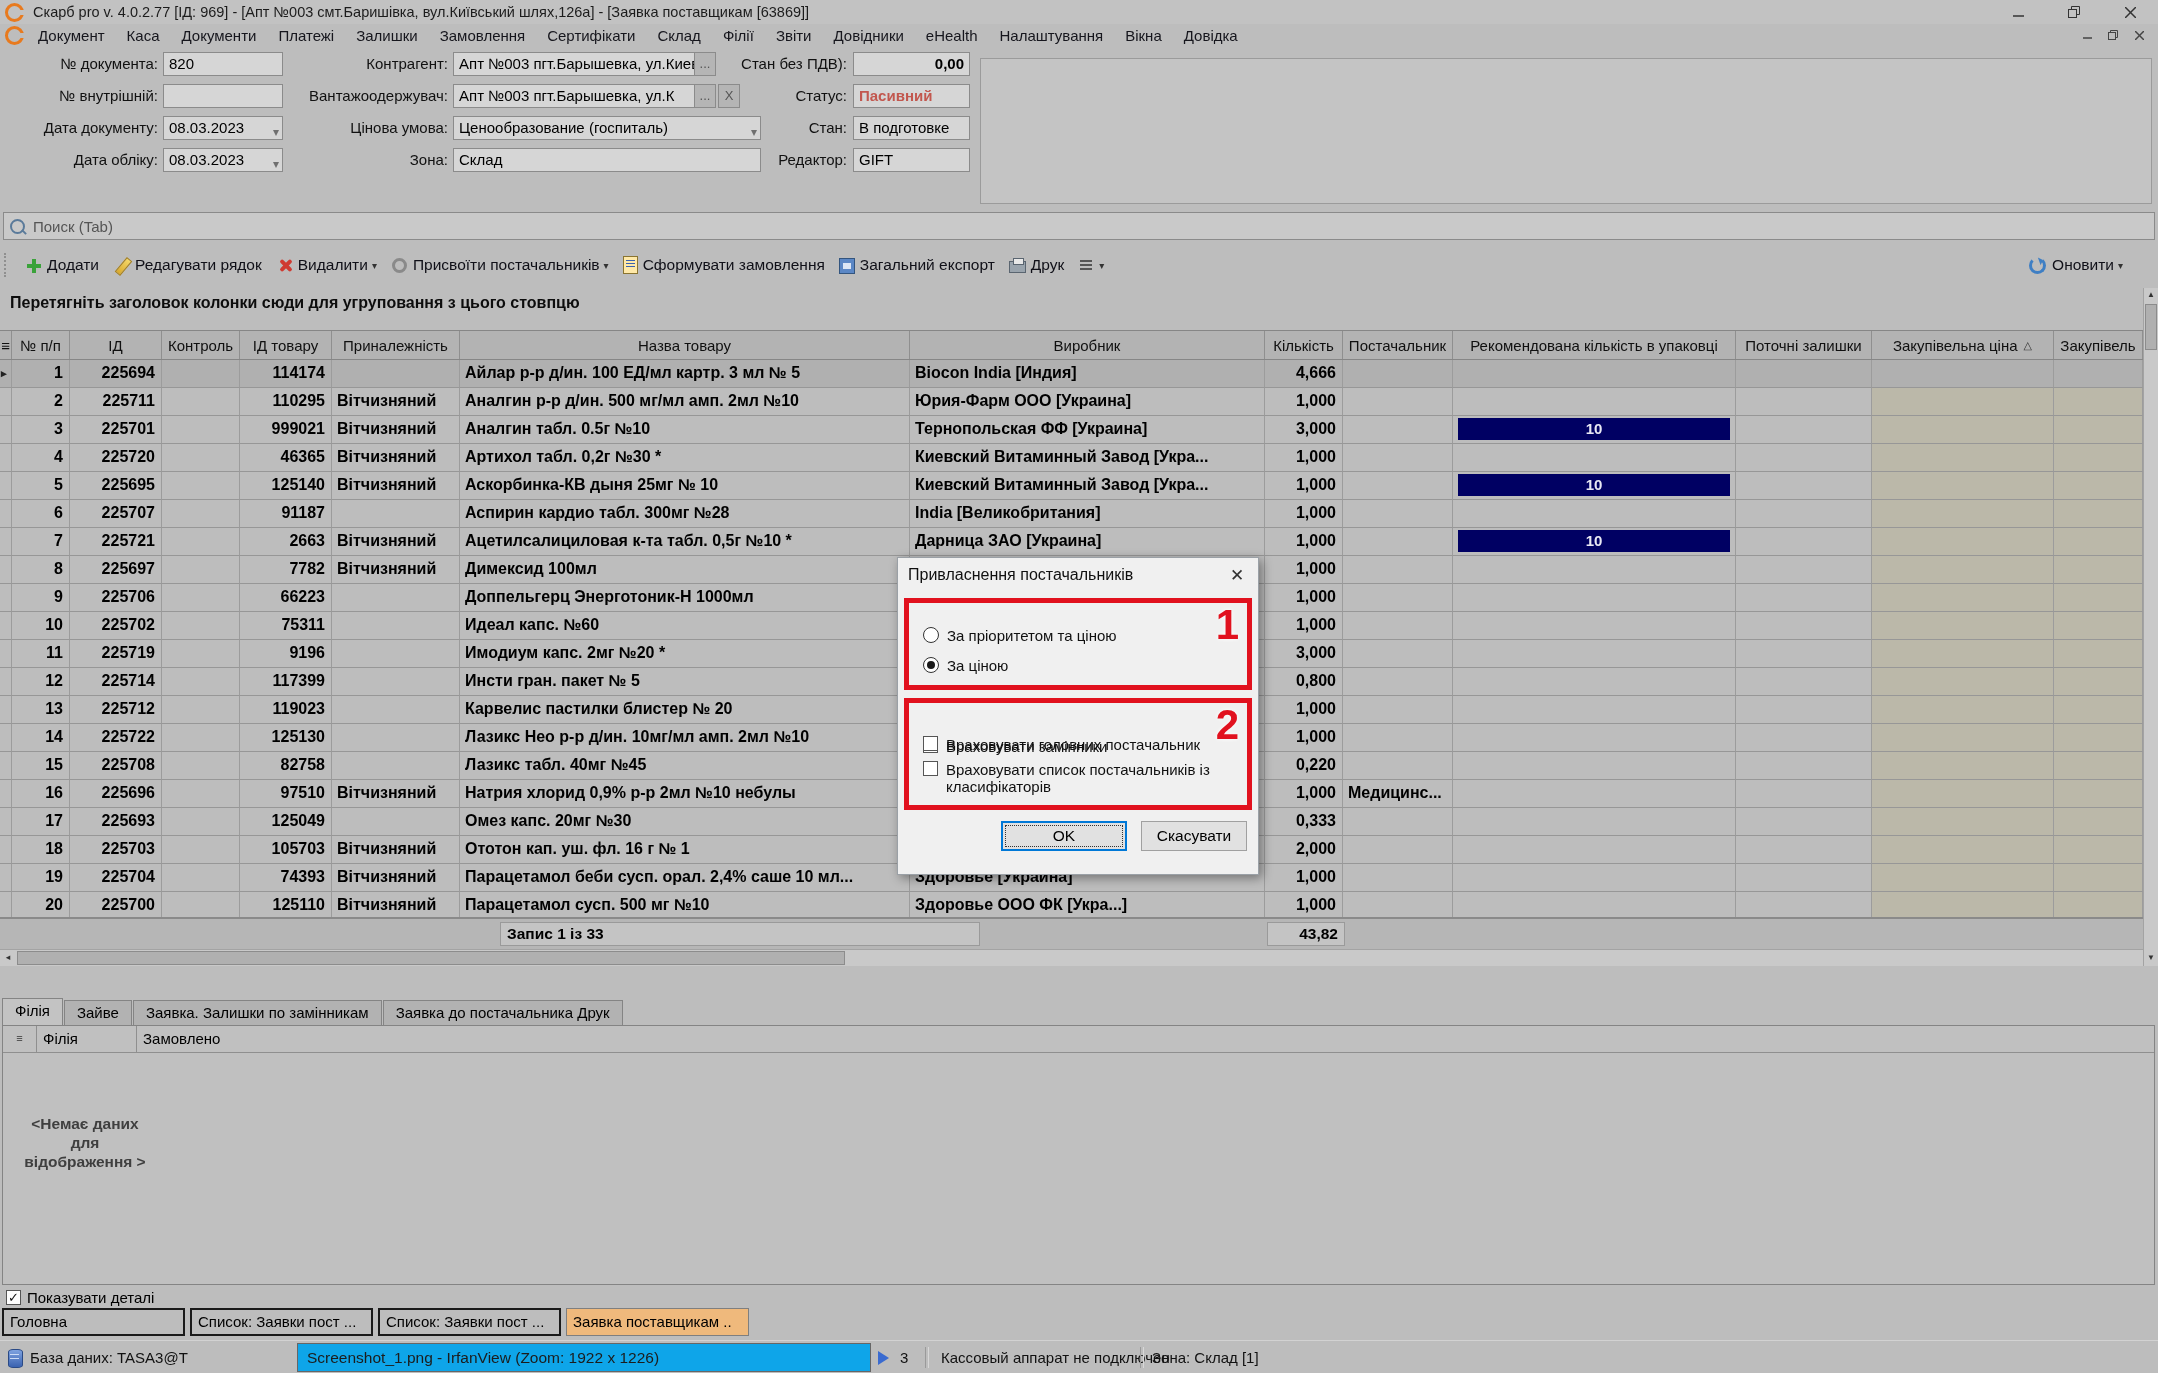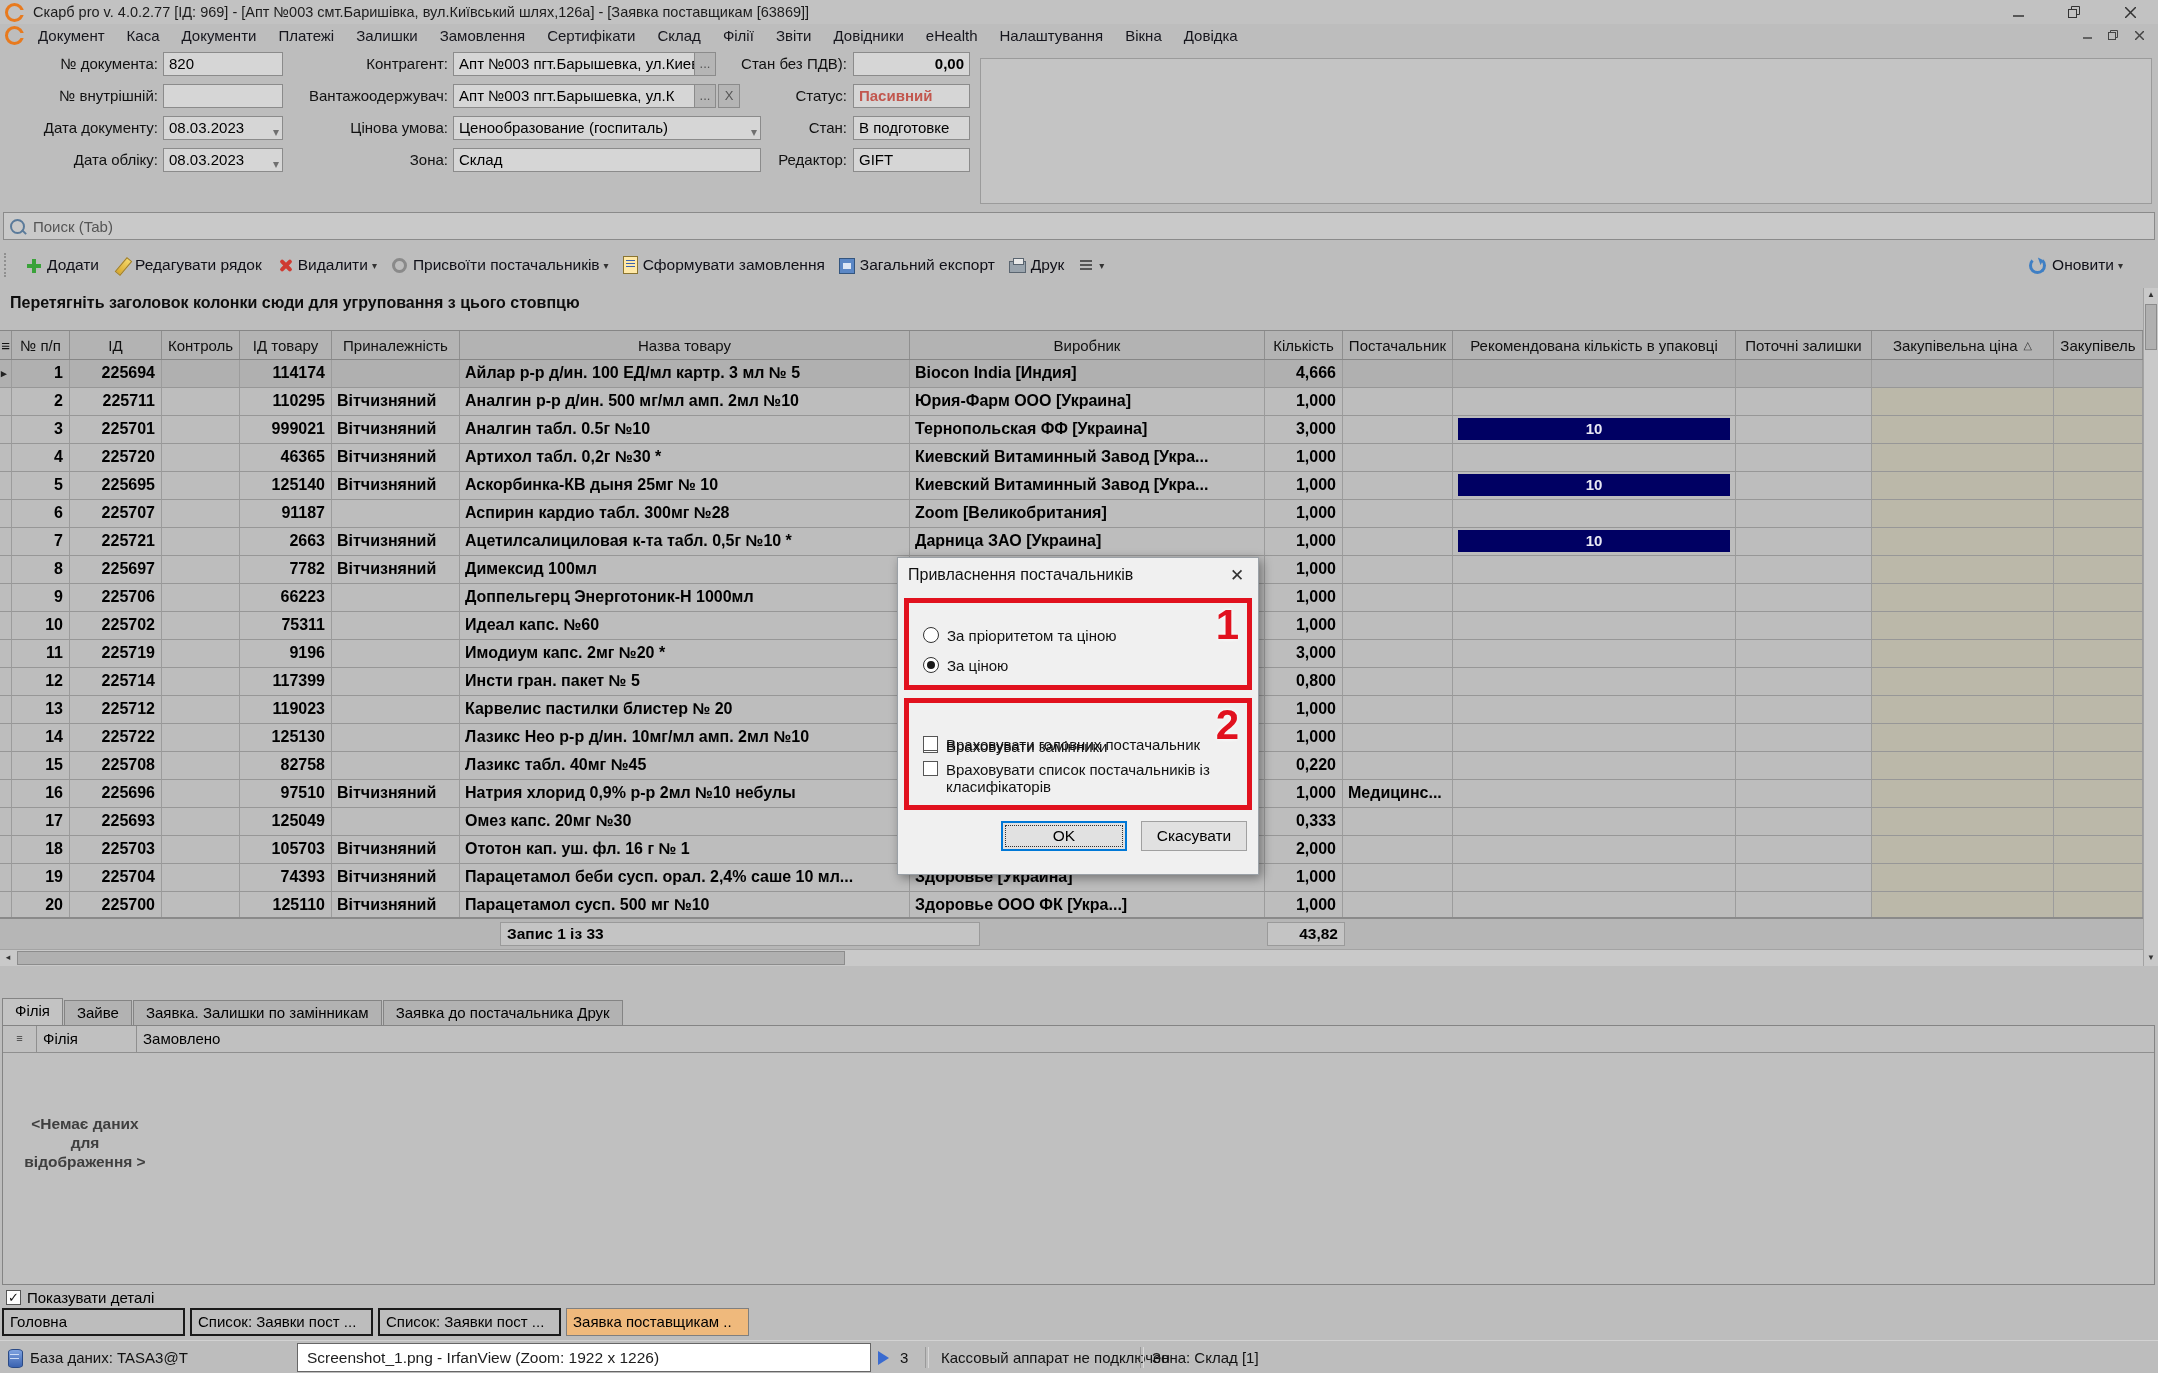--- a/index.html
+++ b/index.html
@@ -119,21 +119,21 @@
        line-height:13px;font-size:13px;color:#111;margin-right:6px;flex:none;}
   .wintabs{position:absolute;top:1308px;left:2px;display:flex;height:28px;}
   .wtab{width:183px;height:28px;line-height:24px;padding:0 6px;box-sizing:border-box;border:2px solid #1a1a1a;
         background:#bdbdbd;margin-right:5px;white-space:nowrap;overflow:hidden;font-size:15px;}
   .wtab.active{background:#efb97c;border:1px solid #7f7f7f;line-height:26px;}
   .statusbar{position:absolute;top:1340px;left:0;width:100%;height:33px;background:#bdbdbd;border-top:1px solid #d2d2d2;}
   .sb-text{position:absolute;top:0;height:33px;line-height:33px;font-size:15px;color:#111;white-space:nowrap;}
   .db-icon{position:absolute;left:8px;top:8px;width:13px;height:17px;background:linear-gradient(#7fa3e0,#3a62b0);
            border-radius:5px/3px;border:1px solid #2a4a86;}
   .db-icon::before{content:"";position:absolute;left:1px;top:4px;width:9px;height:1px;background:#cddcf5;box-shadow:0 4px 0 #cddcf5;}
-  .irfan-box{position:absolute;left:297px;top:2px;width:574px;height:29px;background:#ffffff;border:1px solid #666;
+  .irfan-box{position:absolute;left:297px;top:2px;width:574px;height:29px;background:#0ea5e9;border:1px solid #666;
              box-sizing:border-box;line-height:27px;padding:0 9px;font-size:15.5px;color:#1c1c1c;white-space:nowrap;overflow:hidden;}
   .blue-marker{position:absolute;left:878px;top:10px;width:0;height:0;border:7px solid transparent;border-left:11px solid #3a6bd0;}
   .sb-sep{position:absolute;top:6px;width:2px;height:21px;border-left:1px solid #9a9a9a;border-right:1px solid #d8d8d8;}
   
   .dialog{position:absolute;left:897px;top:557px;width:362px;height:318px;background:#f0f0f0;
           border:1px solid #9aa0a6;box-shadow:3px 3px 10px rgba(0,0,0,.4);z-index:40;box-sizing:border-box;}
   .dlg-title{height:34px;display:flex;align-items:center;padding-left:10px;font-size:16px;color:#101010;}
   .dlg-close{margin-left:auto;width:42px;height:34px;display:flex;align-items:center;justify-content:center;font-size:17px;color:#333;}
   .redbox{position:absolute;border:5px solid #e1111e;box-sizing:border-box;z-index:45;}
   .box1{left:6px;top:40px;width:348px;height:92px;}
@@ -439,21 +439,21 @@
           <div class="gcell price" style="width: 89px;"></div>
         </div>
         <div class="grid-row">
           <div class="gcell gutter" style="width: 12px;"></div>
           <div class="gcell num" style="width: 58px;">6</div>
           <div class="gcell num" style="width: 92px;">225707</div>
           <div class="gcell" style="width: 78px;"></div>
           <div class="gcell num" style="width: 92px;">91187</div>
           <div class="gcell" style="width: 128px;"></div>
           <div class="gcell" style="width: 450px;">Аспирин кардио табл. 300мг №28</div>
-          <div class="gcell" style="width: 355px;">Zoom [Великобритания]</div>
+          <div class="gcell" style="width: 355px;">India [Великобритания]</div>
           <div class="gcell num" style="width: 78px;">1,000</div>
           <div class="gcell" style="width: 110px;"></div>
           <div class="gcell" style="width: 283px;"></div>
           <div class="gcell" style="width: 136px;"></div>
           <div class="gcell price" style="width: 182px;"></div>
           <div class="gcell price" style="width: 89px;"></div>
         </div>
         <div class="grid-row">
           <div class="gcell gutter" style="width: 12px;"></div>
           <div class="gcell num" style="width: 58px;">7</div>

